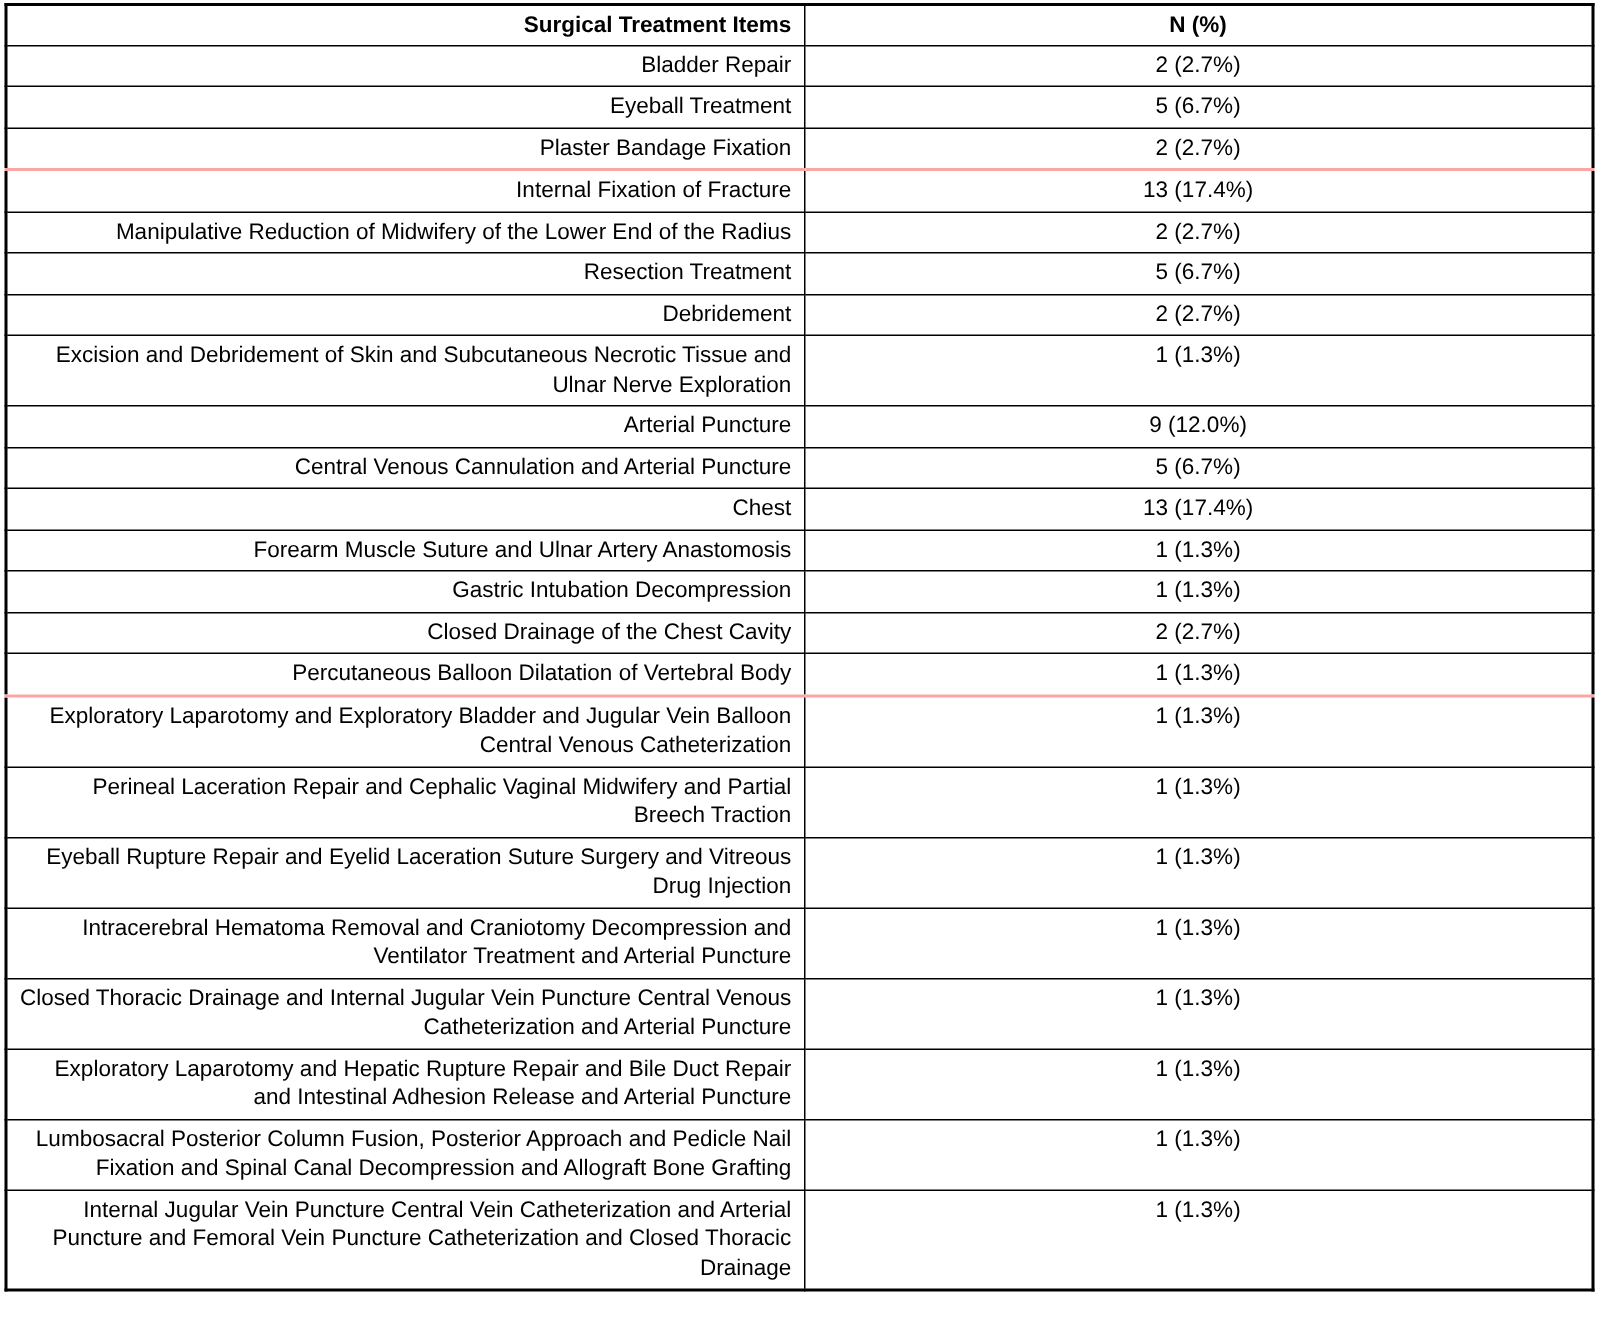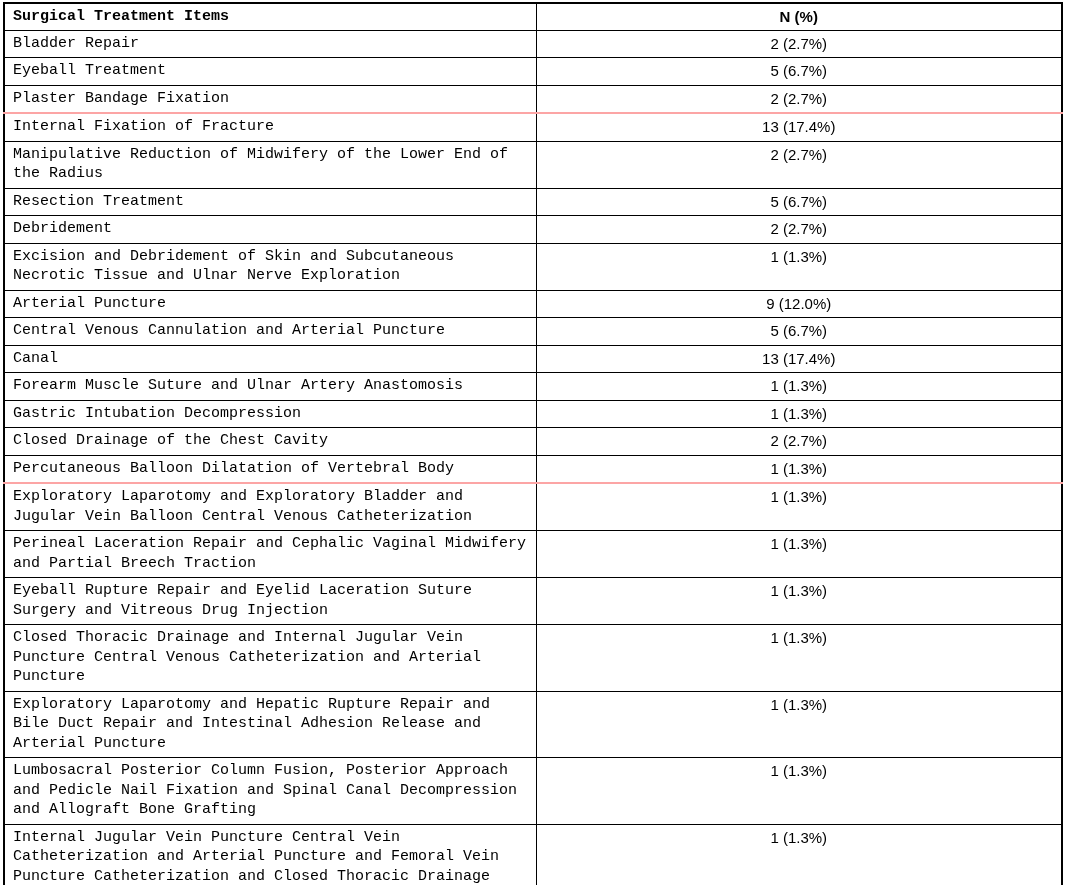--- a/index.html
+++ b/index.html
@@ -33,21 +33,21 @@
     vertical-align: top;
     word-wrap: break-word;
   }
   thead th {
     font-weight: bold;
     vertical-align: middle;
     height: 27px;
     padding-top: 2px;
     padding-bottom: 2px;
   }
-  .col-item { text-align: left; font-family: Liberation Mono, monospace; }
+  .col-item { text-align: right; }
   .col-value { text-align: center; }
   tr.thick-bottom th,
   tr.thick-bottom td {
     border-bottom: 2px solid #fca5a5;
   }
 </style>
 </head>
 <body>
 
 <div class="page">
@@ -97,21 +97,21 @@
         </tr>
         <tr>
           <td class="col-item">Arterial Puncture</td>
           <td class="col-value">9 (12.0%)</td>
         </tr>
         <tr>
           <td class="col-item">Central Venous Cannulation and Arterial Puncture</td>
           <td class="col-value">5 (6.7%)</td>
         </tr>
         <tr>
-          <td class="col-item">Canal</td>
+          <td class="col-item">Chest</td>
           <td class="col-value">13 (17.4%)</td>
         </tr>
         <tr>
           <td class="col-item">Forearm Muscle Suture and Ulnar Artery Anastomosis</td>
           <td class="col-value">1 (1.3%)</td>
         </tr>
         <tr>
           <td class="col-item">Gastric Intubation Decompression</td>
           <td class="col-value">1 (1.3%)</td>
         </tr>
@@ -129,20 +129,24 @@
         </tr>
         <tr>
           <td class="col-item">Perineal Laceration Repair and Cephalic Vaginal Midwifery and Partial Breech Traction</td>
           <td class="col-value">1 (1.3%)</td>
         </tr>
         <tr>
           <td class="col-item">Eyeball Rupture Repair and Eyelid Laceration Suture Surgery and Vitreous Drug Injection</td>
           <td class="col-value">1 (1.3%)</td>
         </tr>
         <tr>
+          <td class="col-item">Intracerebral Hematoma Removal and Craniotomy Decompression and Ventilator Treatment and Arterial Puncture</td>
+          <td class="col-value">1 (1.3%)</td>
+        </tr>
+        <tr>
           <td class="col-item">Closed Thoracic Drainage and Internal Jugular Vein Puncture Central Venous Catheterization and Arterial Puncture</td>
           <td class="col-value">1 (1.3%)</td>
         </tr>
         <tr>
           <td class="col-item">Exploratory Laparotomy and Hepatic Rupture Repair and Bile Duct Repair and Intestinal Adhesion Release and Arterial Puncture</td>
           <td class="col-value">1 (1.3%)</td>
         </tr>
         <tr>
           <td class="col-item">Lumbosacral Posterior Column Fusion, Posterior Approach and Pedicle Nail Fixation and Spinal Canal Decompression and Allograft Bone Grafting</td>
           <td class="col-value">1 (1.3%)</td>

